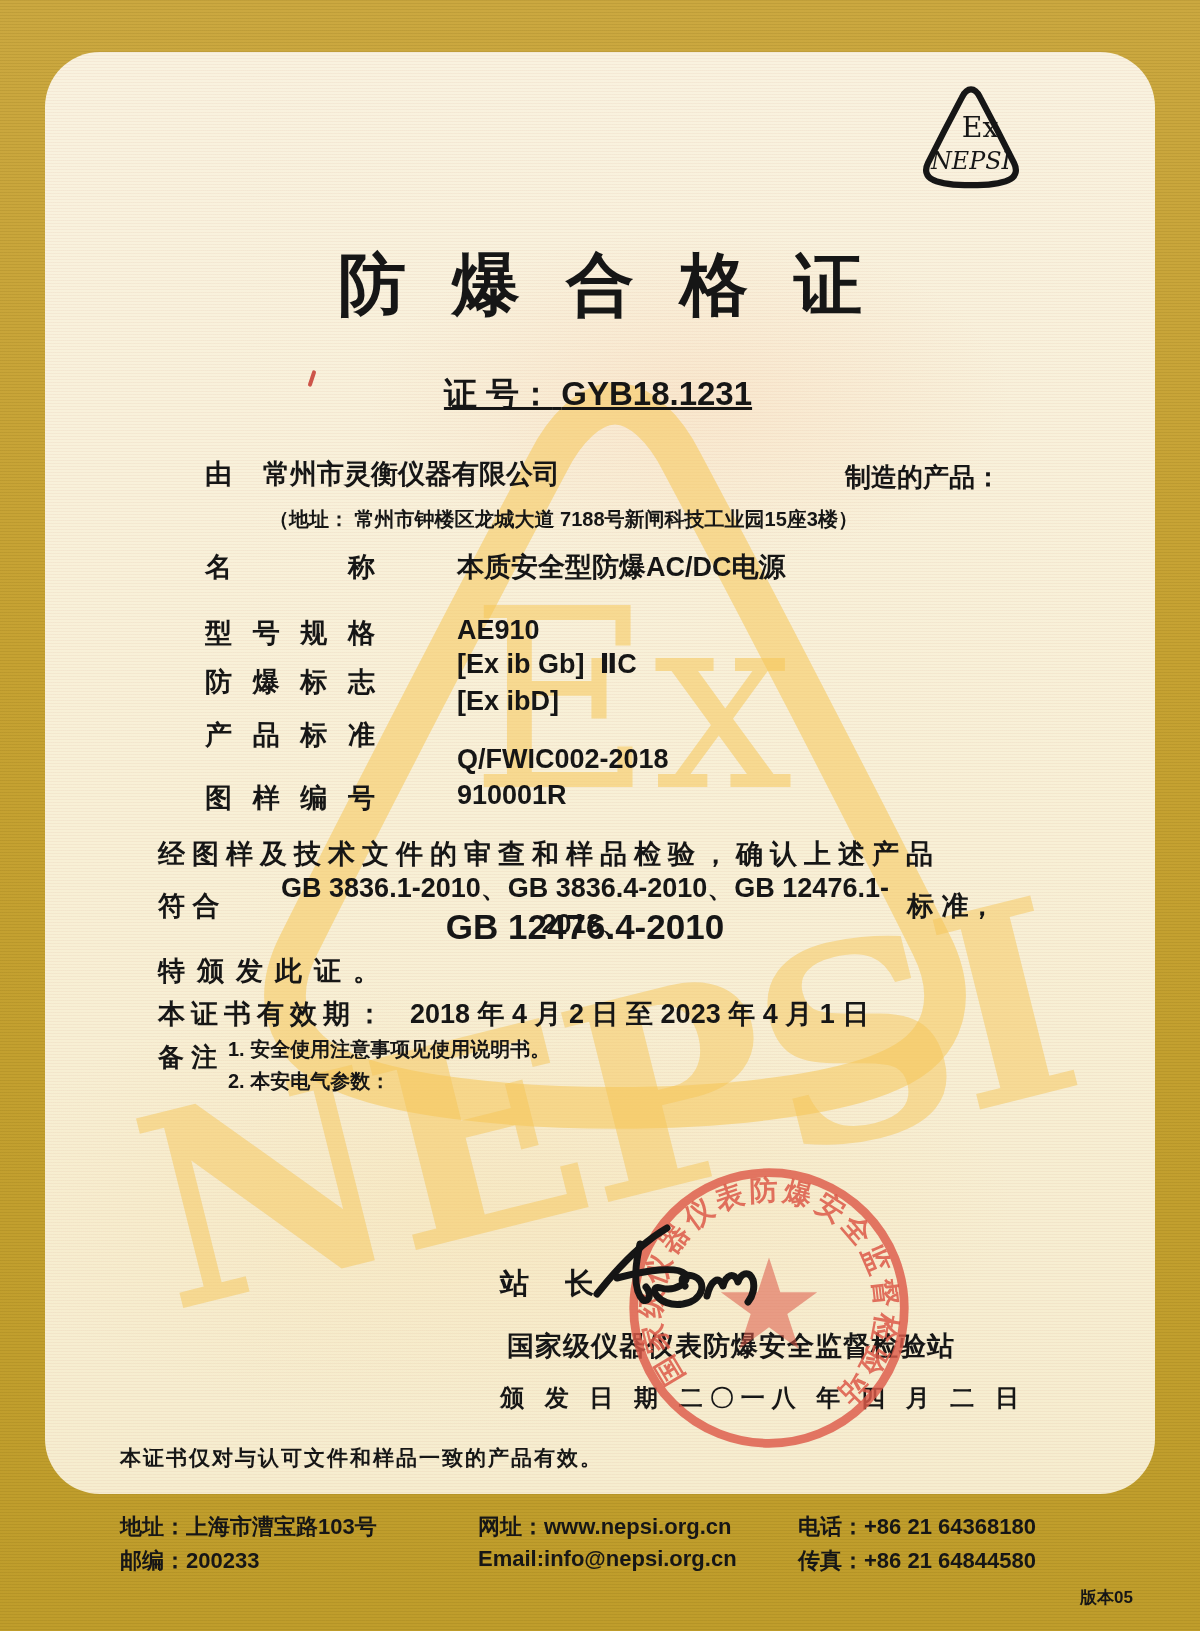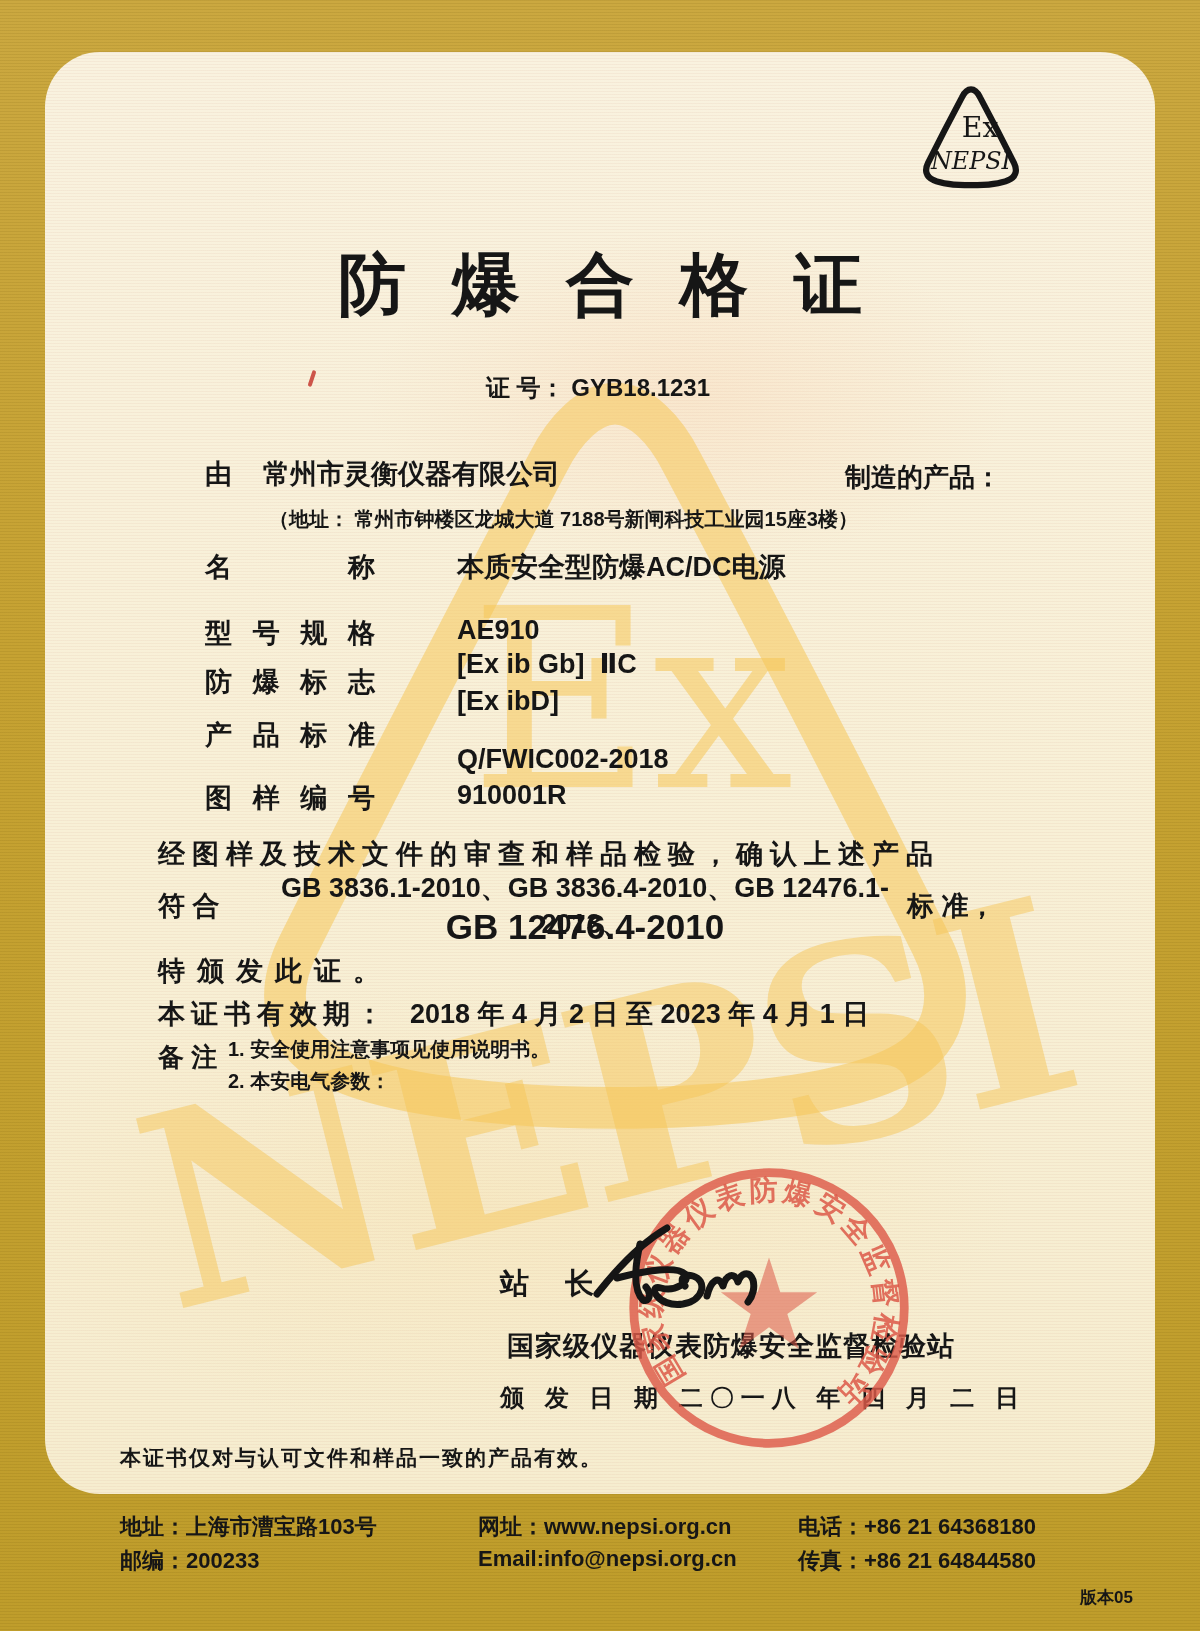--- a/index.html
+++ b/index.html
@@ -17,21 +17,21 @@
   .abs{position:absolute;}
   
   #wm-logo{position:absolute;left:70px;top:300px;width:1000px;height:920px;z-index:1;}
   #wm-nepsi{position:absolute;left:30px;top:920px;width:1060px;z-index:1;text-align:center;
     font-family:"DejaVu Serif","Liberation Serif",serif;font-size:268px;font-weight:bold;
     color:rgba(246,198,88,0.50);transform:rotate(-14deg);letter-spacing:-6px;line-height:1;}
   
   #logo{left:858px;top:30px;width:136px;height:126px;z-index:2;}
   #title{left:0;right:0;top:188px;text-align:center;font-size:68px;font-weight:bold;
     letter-spacing:46px;text-indent:46px;z-index:2;}
-  #certline{left:0;right:4px;top:320px;text-align:center;font-size:24px;font-weight:bold;z-index:2;}
+  #certline{left:0;right:4px;top:320px;text-align:center;font-size:33px;font-weight:bold;z-index:2;text-decoration:underline;}
   #red-tick{left:265px;top:318px;width:4px;height:17px;background:#c53a30;border-radius:2px;
     transform:rotate(18deg);z-index:2;opacity:.85;}
   
   .b{font-weight:bold;}
   #maker-by{left:160px;top:404px;font-size:27px;z-index:2;}
   #maker-co{left:218px;top:404px;font-size:27px;z-index:2;}
   #maker-made{left:800px;top:408px;font-size:26px;z-index:2;}
   #maker-addr{left:224px;top:454px;font-size:20px;z-index:2;}
   
   .flabel{position:absolute;left:160px;width:170px;font-size:27px;font-weight:bold;

